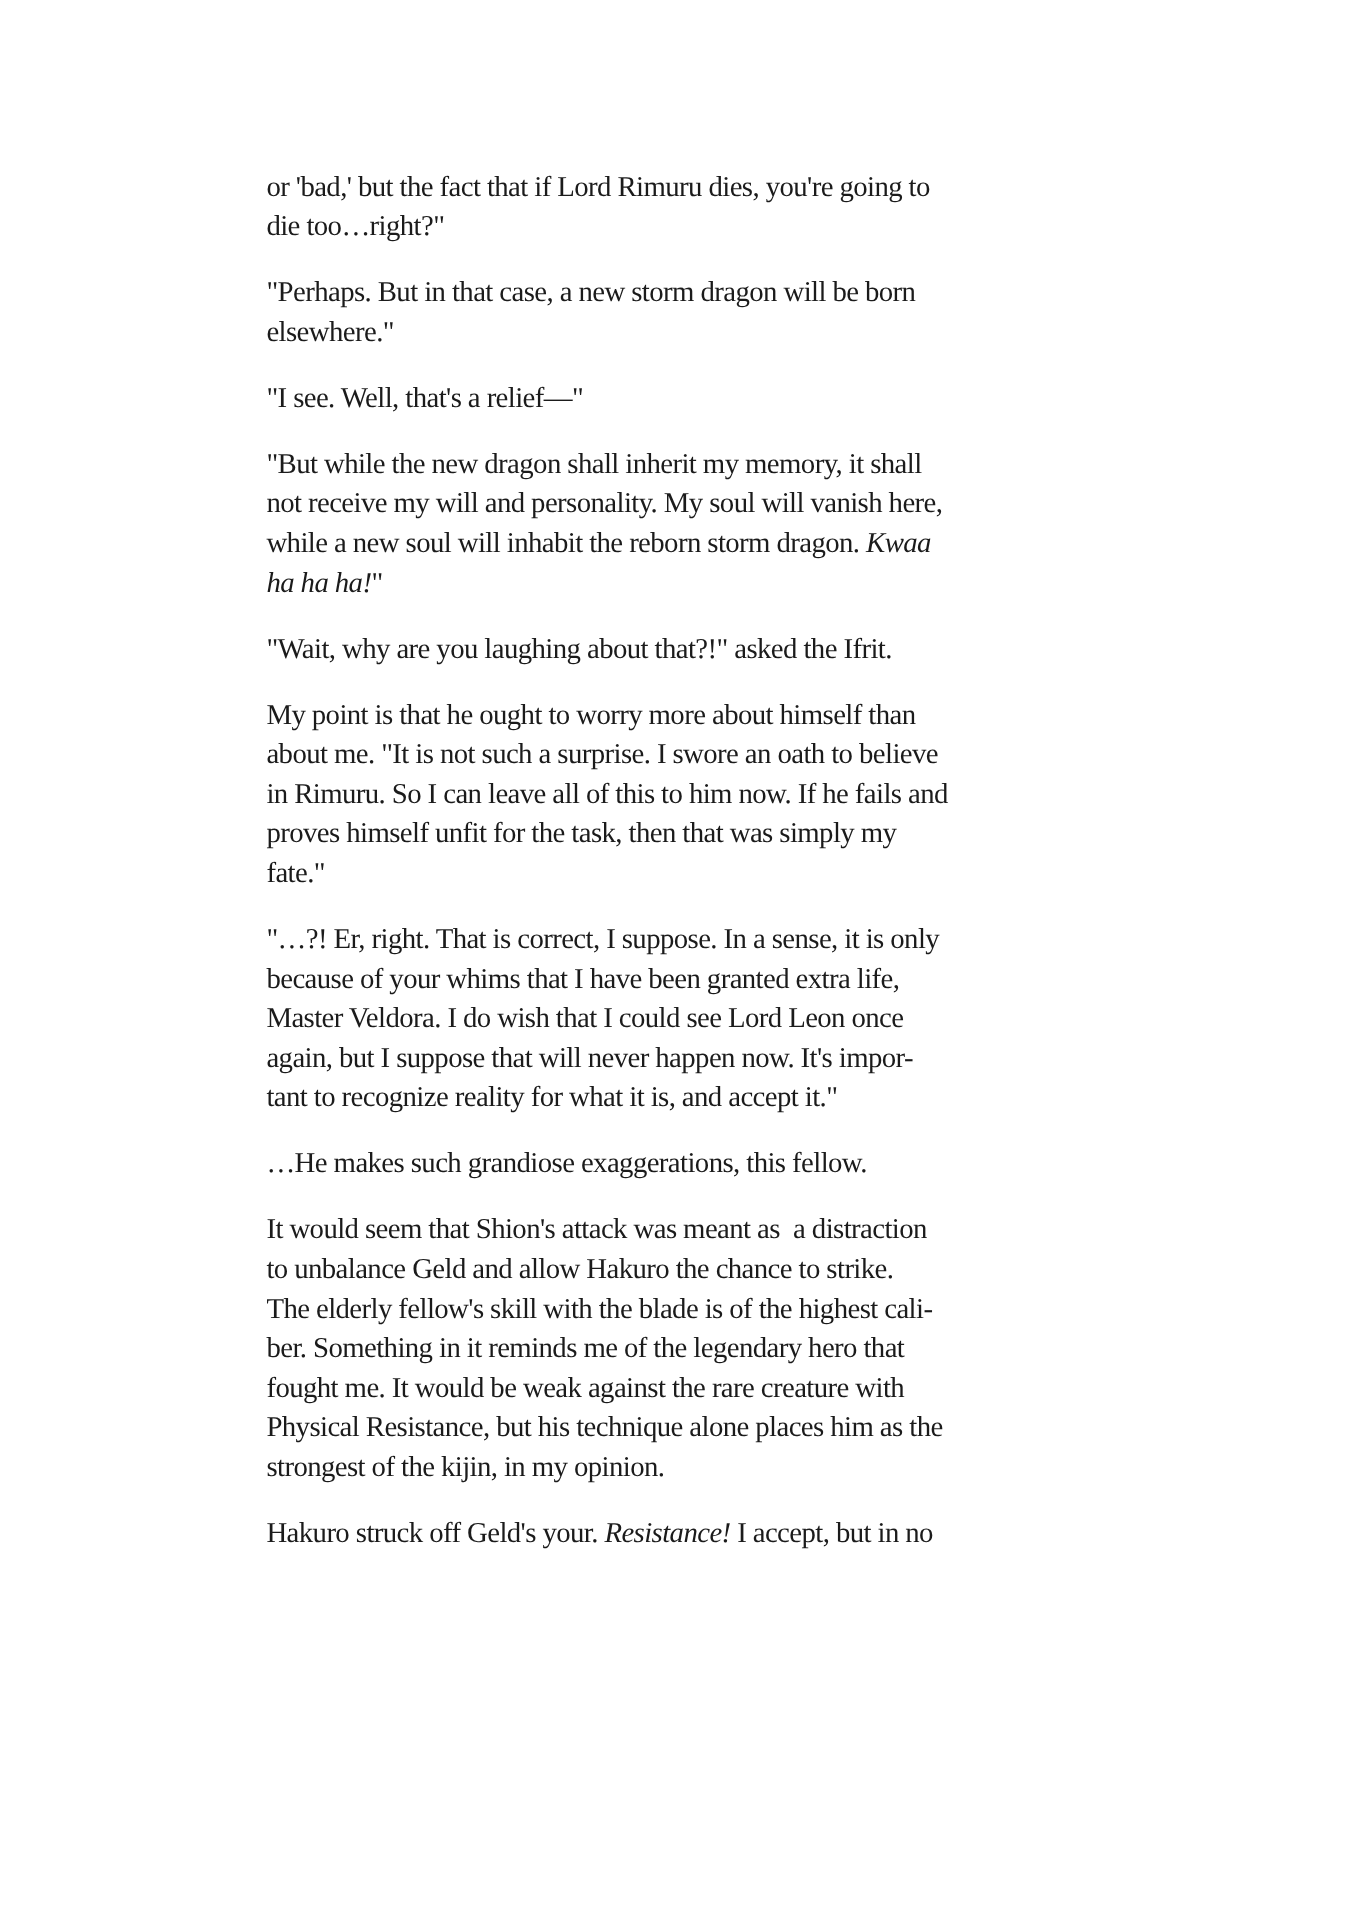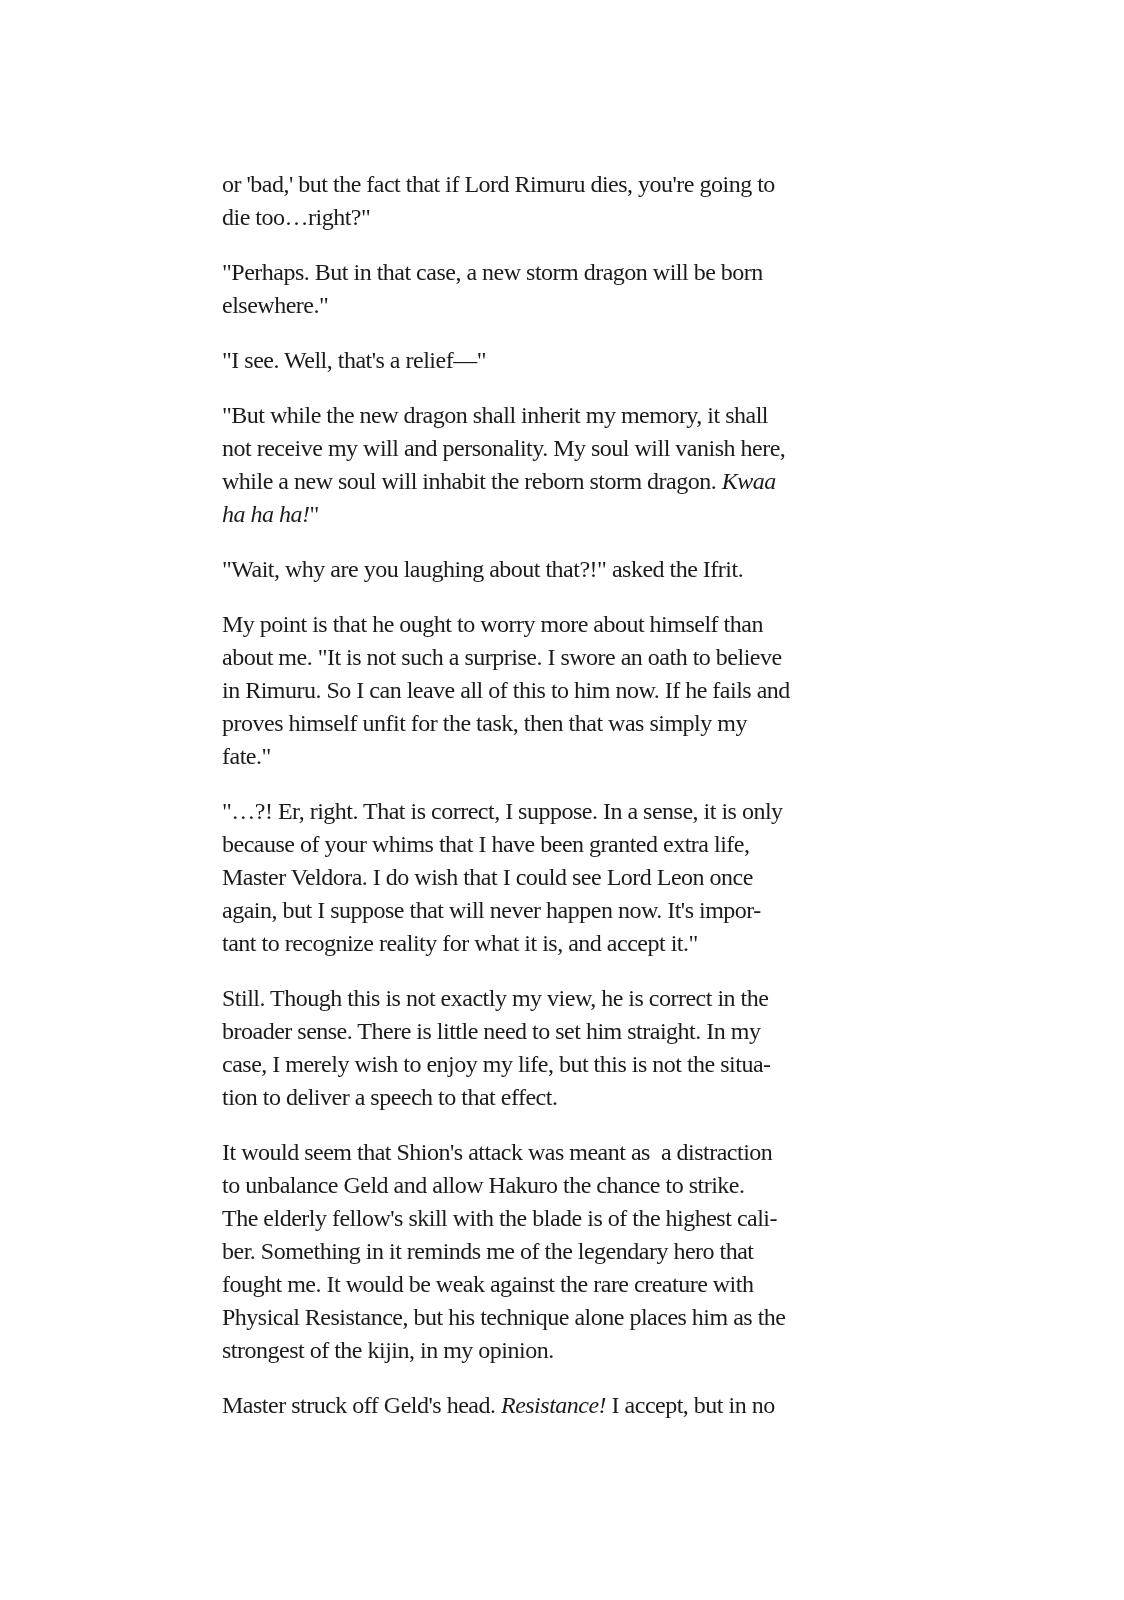--- a/index.html
+++ b/index.html
@@ -13,21 +13,20 @@
     height: 1600px;
     background: #ffffff;
     overflow: hidden;
     font-family: "Liberation Serif", "DejaVu Serif", serif;
   }
   .text-column {
     position: absolute;
     left: 222px;
     top: 140px;
     width: 680px;
-    margin-top: 28px;
   }
   .para {
     margin: 0 0 22px 0;
     font-size: 24px;
     line-height: 33px;
     color: #1b1b1b;
     letter-spacing: -0.5px;
     white-space: pre;
   }
   .seg.italic {
@@ -52,26 +51,23 @@
       <p class="para"><span class="seg">My point is that he ought to worry more about himself than
 about me. "It is not such a surprise. I swore an oath to believe
 in Rimuru. So I can leave all of this to him now. If he fails and
 proves himself unfit for the task, then that was simply my
 fate."</span></p>
       <p class="para"><span class="seg">"…?! Er, right. That is correct, I suppose. In a sense, it is only
 because of your whims that I have been granted extra life,
 Master Veldora. I do wish that I could see Lord Leon once
 again, but I suppose that will never happen now. It's impor-
 tant to recognize reality for what it is, and accept it."</span></p>
-      <p class="para"><span class="seg">Still. Though this is not exactly my view, he is correct in the
-broader sense. There is little need to set him straight. In my
-case, I merely wish to enjoy my life, but this is not the situa-
-tion to deliver a speech to that effect.</span></p>
+      <p class="para"><span class="seg">…He makes such grandiose exaggerations, this fellow.</span></p>
       <p class="para"><span class="seg">It would seem that Shion's attack was meant as  a distraction
 to unbalance Geld and allow Hakuro the chance to strike.
 The elderly fellow's skill with the blade is of the highest cali-
 ber. Something in it reminds me of the legendary hero that
 fought me. It would be weak against the rare creature with
 Physical Resistance, but his technique alone places him as the
 strongest of the kijin, in my opinion.</span></p>
-      <p class="para"><span class="seg">Master struck off Geld's head. </span><span class="seg italic">Resistance!</span><span class="seg"> I accept, but in no</span></p>
+      <p class="para"><span class="seg">Hakuro struck off Geld's your. </span><span class="seg italic">Resistance!</span><span class="seg"> I accept, but in no</span></p>
     </div>
 </div>
 
 </body></html>

